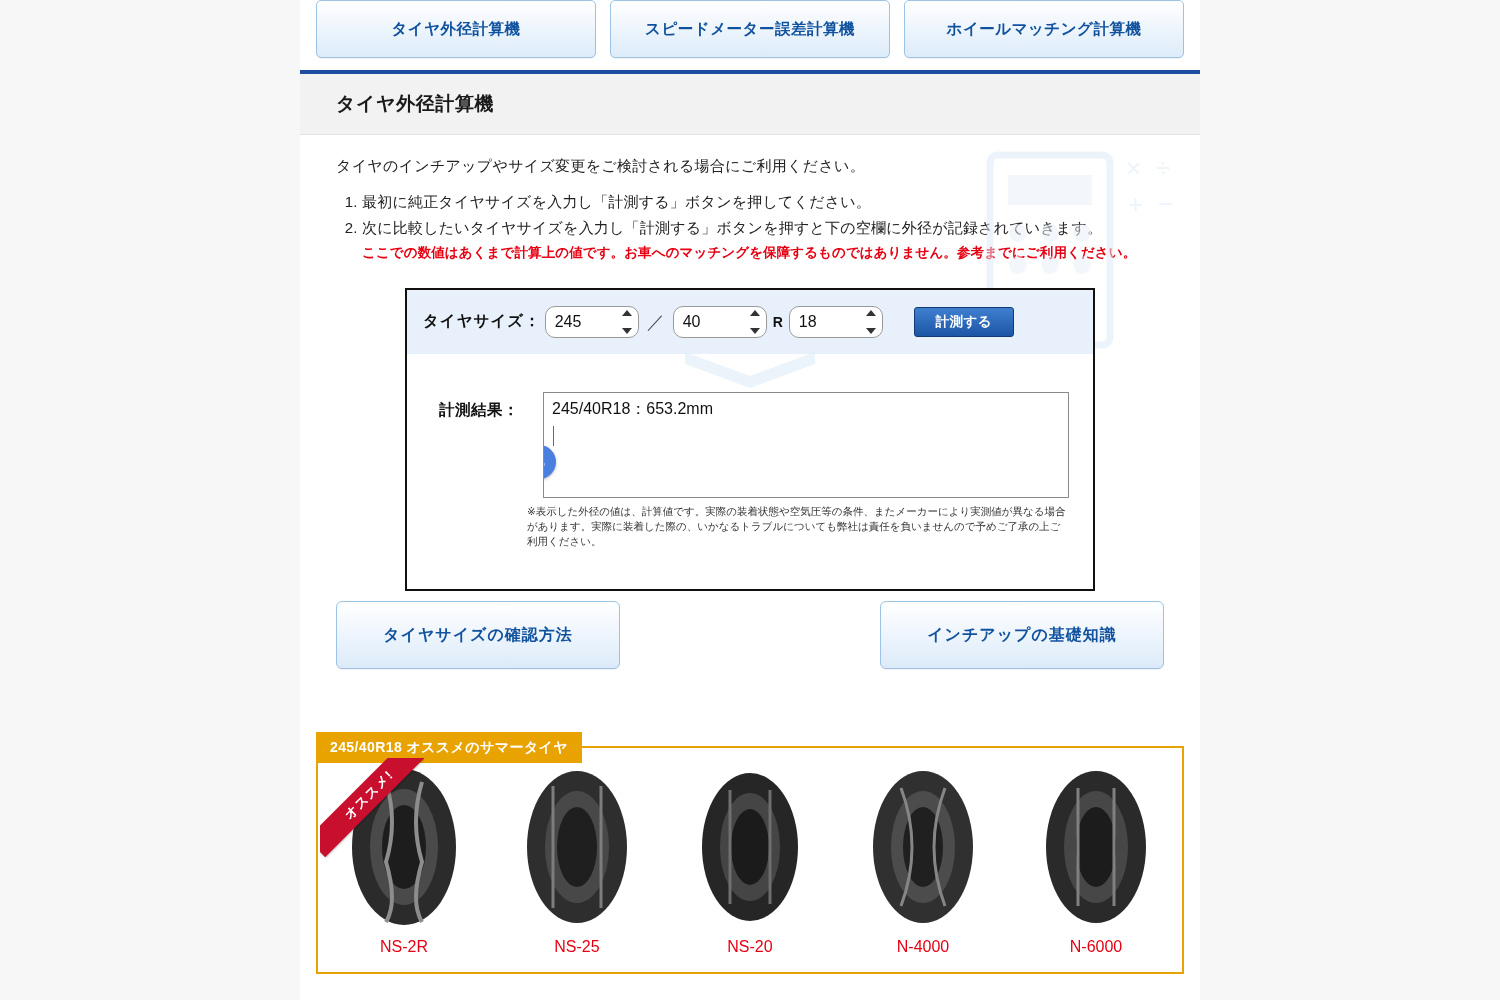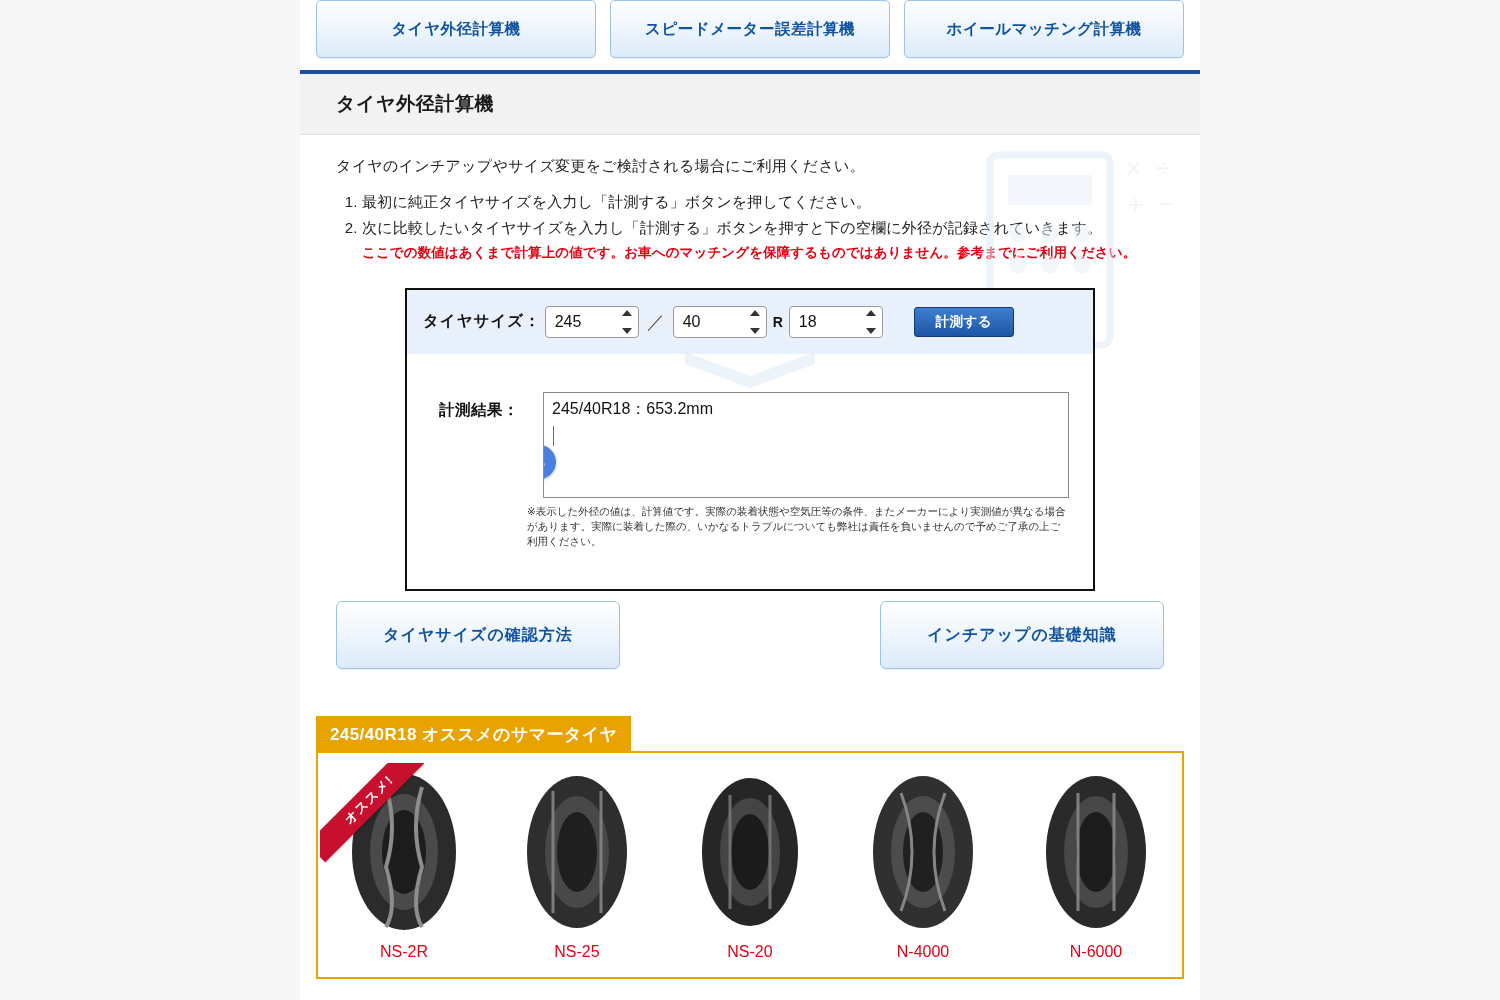--- a/index.html
+++ b/index.html
@@ -148,21 +148,21 @@
     display: inline-block;
   }
   .spin select {
     -webkit-appearance: none;
     appearance: none;
     width: 94px;
     height: 32px;
     font-size: 16px;
     padding: 2px 26px 2px 9px;
     border: 1px solid #9a9a9a;
-    border-radius: 4px;
+    border-radius: 10px;
     background: #ffffff;
     color: #111;
     font-family: "Liberation Sans", sans-serif;
     box-sizing: border-box;
   }
   .spin .arrows {
     position: absolute;
     right: 6px;
     top: 4px;
     width: 12px;
@@ -309,26 +309,26 @@
   .rec-wrap {
     margin: 46px 0 0 0;
     padding: 0 16px;
     box-sizing: border-box;
     width: 900px;
   }
   .rec-tab {
     display: inline-block;
     background: #e8a300;
     color: #ffffff;
-    font-size: 17px;
+    font-size: 14px;
     font-weight: bold;
     padding: 7px 14px 6px 14px;
     letter-spacing: 0.4px;
     position: relative;
-    top: 1px;
+    top: 17px;
   }
   .rec-body {
     border: 2px solid #e8a300;
     background: #ffffff;
     padding: 14px 10px 0 10px;
     display: flex;
     gap: 10px;
     justify-content: space-between;
     box-sizing: border-box;
     height: 228px;

